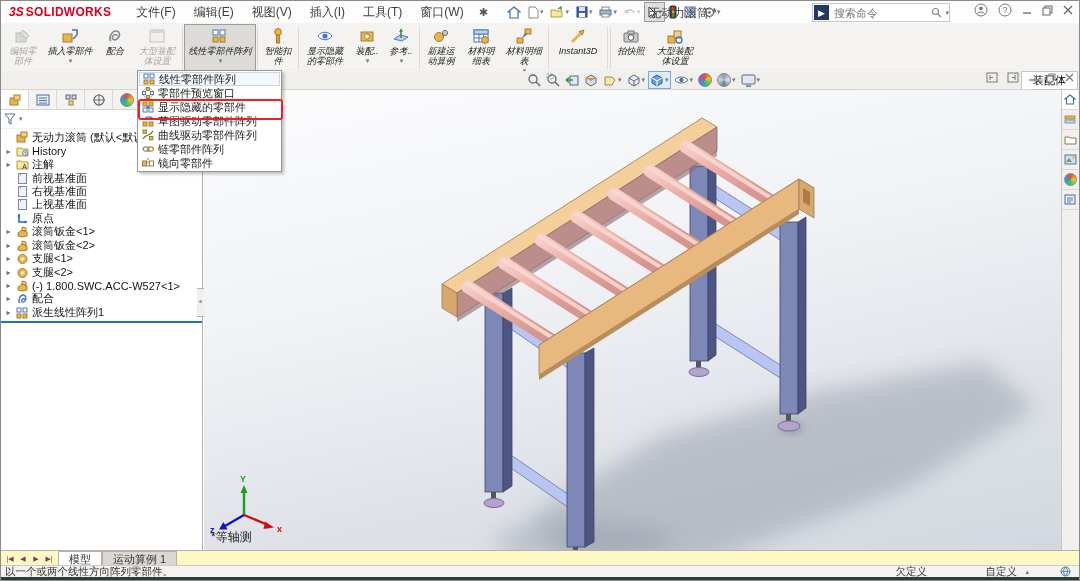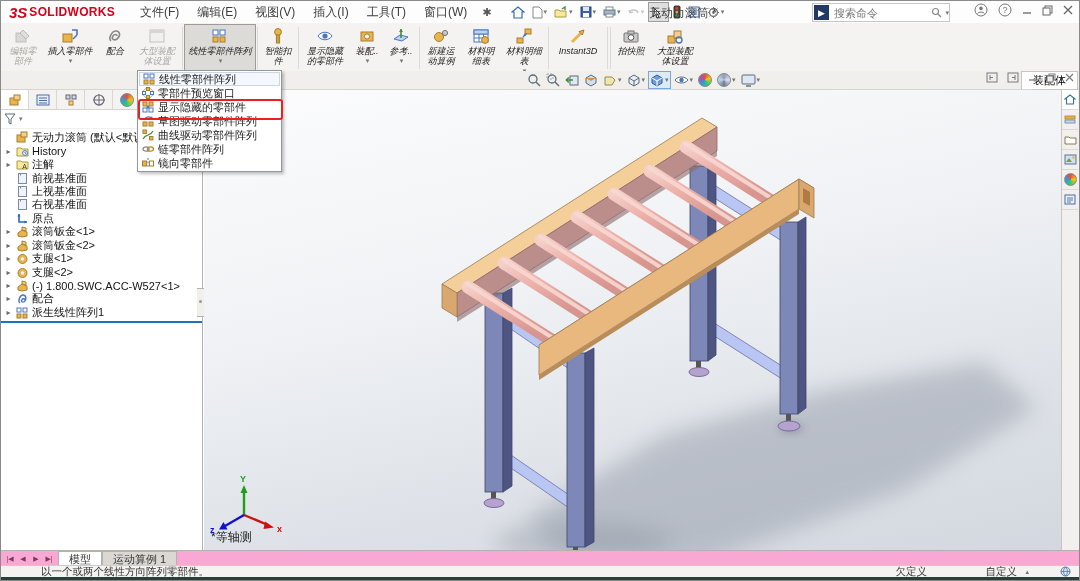--- a/index.html
+++ b/index.html
@@ -1,21 +1,21 @@
 <!DOCTYPE html>
 <html><head>
 <meta charset="utf-8">
 <style>
   html,body{margin:0;padding:0;background:#666;}
   #app{position:relative;width:1080px;height:581px;background:#fff;overflow:hidden;
        font-family:"Liberation Sans","DejaVu Sans",sans-serif;border:1px solid #8a8a8a;box-sizing:border-box;}
   
   .titlebar{position:absolute;top:0;left:0;right:0;height:22px;background:#fdfdfd;border-bottom:1px solid #e6e6e6;display:flex;align-items:center;}
   .brand{display:flex;align-items:center;margin-left:8px;}
-  .brand .mark{color:#d6001c;font-weight:bold;font-style:italic;font-size:15px;margin-right:2px;}
+  .brand .mark{color:#d6001c;font-weight:bold;font-style:italic;font-size:12px;margin-right:2px;}
   .brand .word{color:#d6001c;font-weight:bold;font-size:12px;letter-spacing:.3px;}
   .menus{display:flex;margin-left:16px;}
   .menu-item{font-size:12px;color:#3d3d3d;padding:2px 9px;cursor:default;}
   .pin{font-size:11px;color:#555;margin:0 6px;}
   .qat{display:flex;align-items:center;margin-left:10px;gap:1px;}
   .qbtn{height:18px;display:flex;align-items:center;padding:0 2px;border:1px solid transparent;}
   .qbtn.pressed{background:#dfdfdf;border-color:#9b9b9b;}
   .qbtn.dis{opacity:.4;}
   .caret{font-size:7px;color:#777;margin-left:1px;}
   .doc-title{position:absolute;left:648px;top:4px;font-size:12px;color:#444;}
@@ -65,27 +65,27 @@
   .mic{flex:0 0 13px;display:flex;align-items:center;justify-content:center;}
   .redbox{position:absolute;left:0px;top:28px;width:141px;height:17px;border:2px solid #e8231f;border-radius:3px;pointer-events:none;z-index:70;}
   
   .viewport{position:absolute;top:89px;left:203px;right:17px;bottom:29px;background:linear-gradient(168deg,#fcfcfd 0%,#f0f2f5 40%,#dde1e7 75%,#d3d8e0 100%);overflow:hidden;}
   .viewlabel{position:absolute;left:7px;bottom:5px;font-size:12px;color:#1c1c1c;}
   
   .taskpane{position:absolute;top:89px;right:0;width:17px;bottom:29px;background:#f1f0ee;border-left:1px solid #c9c6c1;}
   .tp-btn{width:16px;height:19px;display:flex;align-items:center;justify-content:center;border-bottom:1px solid #dcd9d4;}
   .tp-btn.active{background:#fff;}
   
-  .sheetbar{position:absolute;left:0;right:0;bottom:14px;height:15px;background:#f9a8d4;border-top:1px solid #b5b2ad;display:flex;align-items:center;}
+  .sheetbar{position:absolute;left:0;right:0;bottom:14px;height:15px;background:#fef9c3;border-top:1px solid #b5b2ad;display:flex;align-items:center;}
   .navbtns{display:flex;align-items:center;height:100%;padding:0 3px;gap:1px;}
   .navb{font-size:7px;color:#7a3b5e;width:12px;text-align:center;}
   .sheet{font-size:11px;color:#333;height:14px;line-height:14px;padding:0 10px;border:1px solid #b5b2ad;border-bottom:none;background:#dbd8d3;}
   .sheet.active{background:#fff;}
   .status{position:absolute;left:0;right:0;bottom:3px;height:11px;background:#f4f3f1;border-top:1px solid #cfccc7;font-size:10.5px;color:#333;display:flex;align-items:center;}
-  .status .hint{padding-left:4px;margin-left:36px;}
+  .status .hint{padding-left:4px;}
   .st-state{position:absolute;right:152px;}
   .st-custom{position:absolute;right:62px;}
   .st-caret{position:absolute;right:50px;font-size:7px;color:#777;}
   .st-globe{position:absolute;right:8px;top:0px;}
   .bottomedge{position:absolute;left:0;right:0;bottom:0;height:3px;background:#27413a;}
   svg{display:block;}
 </style>
 </head>
 <body>
 
@@ -567,31 +567,31 @@
         <span>前视基准面</span>
       </div>
       <div class="trow">
         <span class="arr"></span>
         <span class="tic">
             <svg width="13" height="13">
               <rect x="2.5" y="1.5" width="8" height="10" fill="#eef3fa" stroke="#7a8aa0"></rect>
               <path d="M2.5 1.5 l2 0 l0 2" fill="none" stroke="#7a8aa0"></path>
             </svg>
           </span>
-        <span>上视基准面</span>
+        <span>右视基准面</span>
       </div>
       <div class="trow">
         <span class="arr"></span>
         <span class="tic">
             <svg width="13" height="13">
               <rect x="2.5" y="1.5" width="8" height="10" fill="#eef3fa" stroke="#7a8aa0"></rect>
               <path d="M2.5 1.5 l2 0 l0 2" fill="none" stroke="#7a8aa0"></path>
             </svg>
           </span>
-        <span>右视基准面</span>
+        <span>上视基准面</span>
       </div>
       <div class="trow">
         <span class="arr"></span>
         <span class="tic">
             <svg width="13" height="13">
               <path d="M3 2 L3 10 L11 10" fill="none" stroke="#2a6abf" stroke-width="1.6"></path>
               <path d="M3 2 l-1.6 2.6 h3.2 Z M11 10 l-2.6 -1.6 v3.2 Z" fill="#2a6abf"></path>
             </svg>
           </span>
         <span>原点</span>

